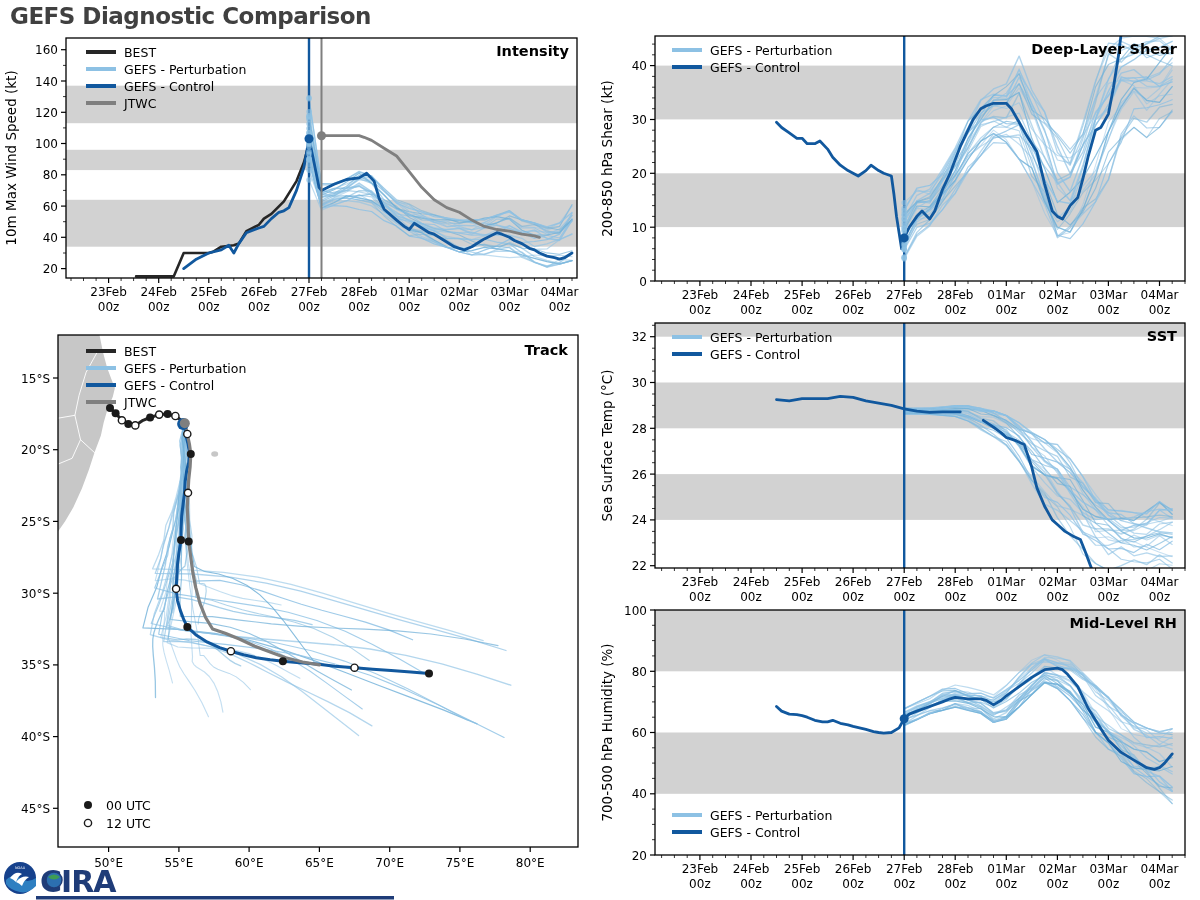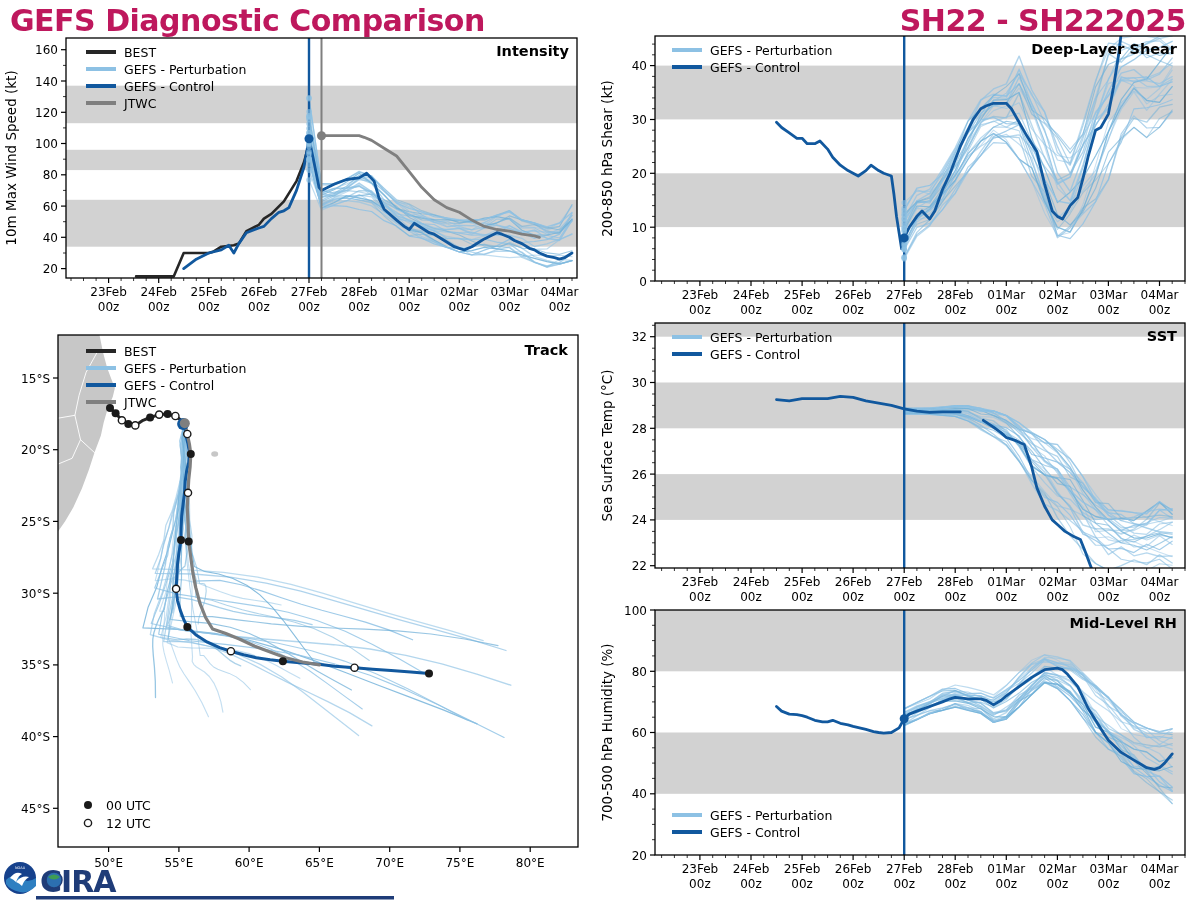--- a/index.html
+++ b/index.html
@@ -1,29 +1,28 @@
 <!DOCTYPE html>
 <html><head>
 <meta charset="utf-8">
 <style>
   html,body{margin:0;padding:0;background:#fff;}
   #page{position:relative;width:1200px;height:900px;background:#fff;overflow:hidden;
         font-family:"DejaVu Sans",sans-serif;}
-  .hdr{position:absolute;top:3px;font-size:30px;font-weight:bold;color:#be185d;letter-spacing:-0.5px;}
+  .hdr{position:absolute;top:3px;font-size:23px;font-weight:bold;color:#404040;letter-spacing:-0.5px;}
   .hdr-left{left:10px;}
   .hdr-right{right:14px;}
   #charts{position:absolute;left:0;top:0;}
   svg text{font-family:"DejaVu Sans",sans-serif;}
 </style>
 </head>
 <body>
 
 <div id="page">
   <div class="hdr hdr-left">GEFS Diagnostic Comparison</div>
-  <div class="hdr hdr-right">SH22 - SH222025</div>
   <svg id="charts" width="1200" height="900">
       <g>
         <defs>
           <clipPath id="clip_intensity">
             <rect x="66" y="38" width="511" height="240"></rect>
           </clipPath>
         </defs>
         <rect x="66" y="199.8" width="511" height="46.9" fill="#d2d2d2"></rect>
         <rect x="66" y="149.8" width="511" height="20.3" fill="#d2d2d2"></rect>
         <rect x="66" y="85.7" width="511" height="37.5" fill="#d2d2d2"></rect>

